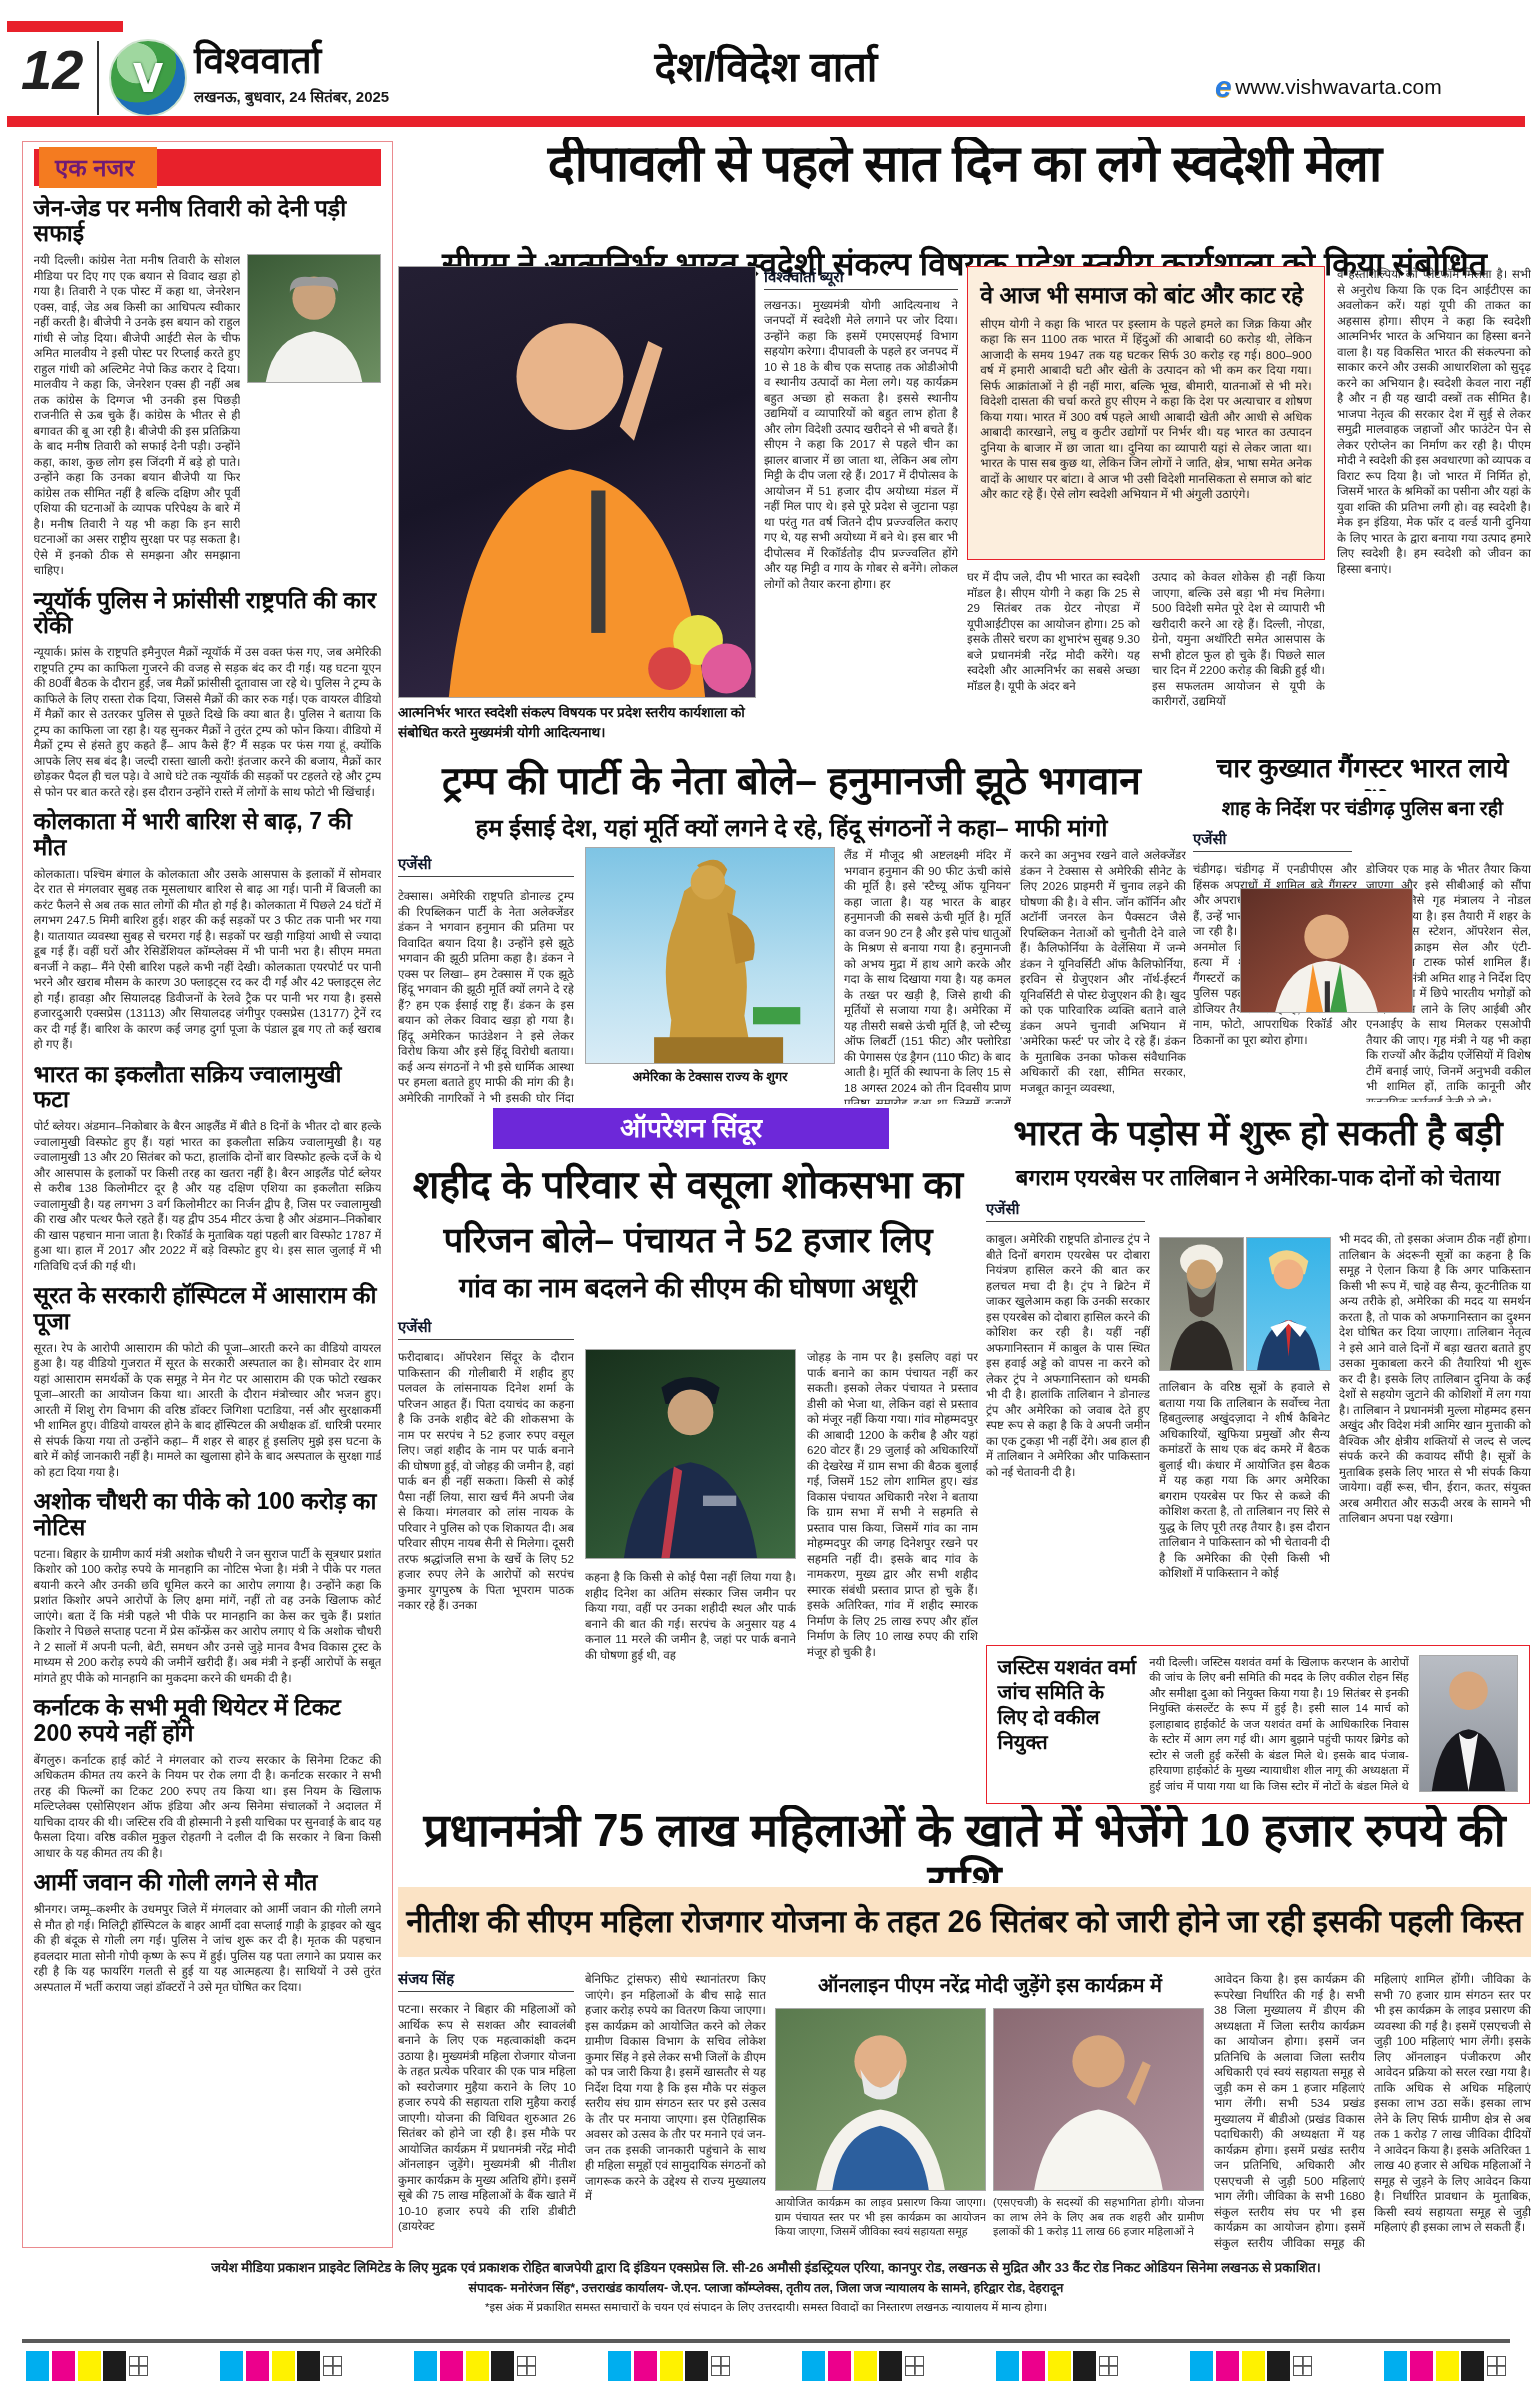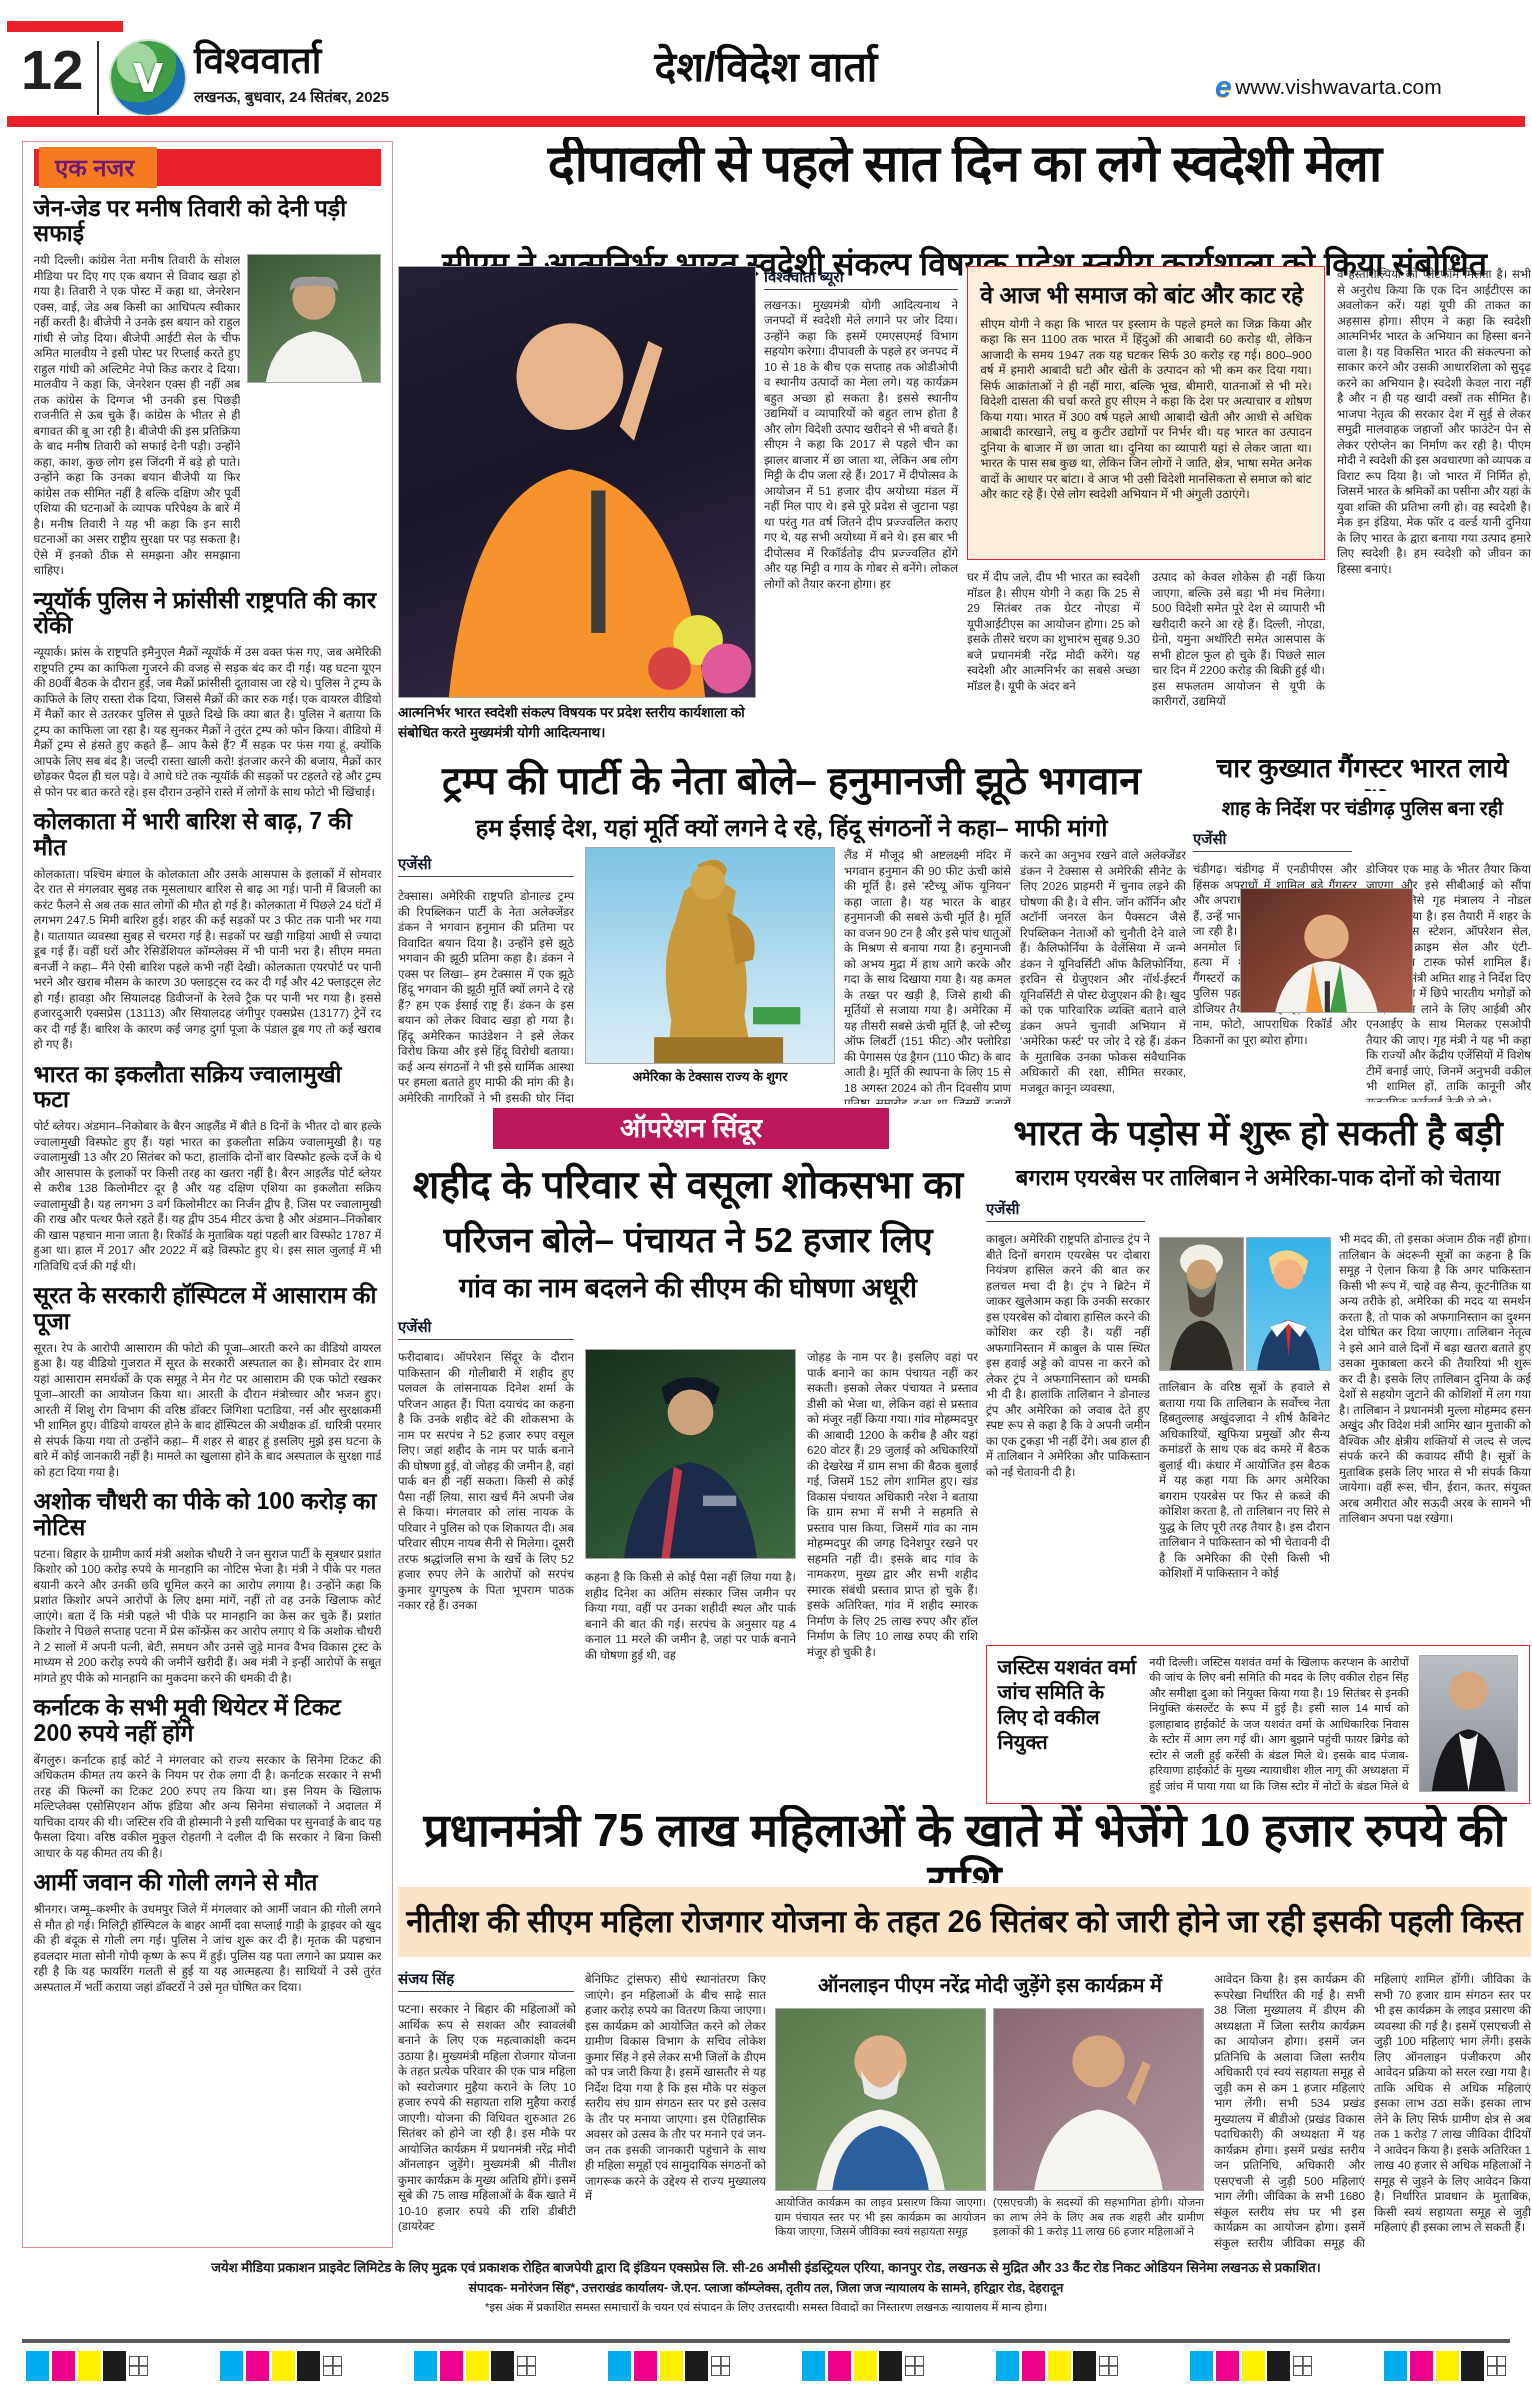--- a/index.html
+++ b/index.html
@@ -8,38 +8,38 @@
   .abs{position:absolute;}
   .hl{font-weight:bold;color:#0d0d0d;text-align:center;overflow:hidden;}
   .body-txt{font-size:11.6px;line-height:15.5px;text-align:justify;color:#1f1f1f;overflow:hidden;}
   .byline{font-size:15px;font-weight:bold;border-bottom:1.8px solid #444;padding-bottom:2.6px;color:#0f172a;}
   .photo{border:0.9px solid #a8a8a8;overflow:hidden;box-sizing:border-box;}
   .photo svg{display:block;width:100%;height:100%;}
   .cap{font-weight:bold;color:#111;overflow:hidden;}
   
   #top-red-tab{background:#e8212b;}
   #thick-red-rule{background:#e8212b;}
-  #page-number{font-size:56px;font-weight:bold;color:#222;}
+  #page-number{font-size:56px;font-weight:bold;color:#222;font-style:italic;}
   #logo-circle{width:74px;height:74px;border-radius:50%;
      background:radial-gradient(circle at 35% 30%,#9fd79f 0 28%,#3f9e46 29% 55%,#1d6fb8 56% 100%);
      border:2.6px solid #cfe3cf;display:flex;align-items:center;justify-content:center;}
   #logo-circle .v{color:#ffffff;font-size:39px;font-weight:bold;font-family:"DejaVu Sans",sans-serif;text-shadow:0 0 2.6px #14501c;}
   
   #left-panel{border:1.8px solid #ea8a8e;box-sizing:border-box;padding:7px 10.6px;background:#fff;}
   #eknajar-bar{background:#e8212b;height:37px;display:flex;align-items:center;}
   #eknajar-tab{background:#f47b20;color:#701a75;font-size:24px;font-weight:bold;padding:2.6px 23px 5.3px 16px;margin-left:5.3px;}
   .lc-article{margin-top:9.7px;}
   .lc-h{font-size:23px;line-height:1.12;font-weight:bold;margin:0 0 5.3px 0;color:#0d0d0d;}
   .lc-b{margin:0;}
   .lc-photo{float:right;width:134px;height:129px;margin:1.8px 0 3.5px 7px;}
   
   #cm-box{background:#fcEEdd;background:#fceedd;border:1.8px solid #e8212b;box-sizing:border-box;padding:10.6px 12.3px;overflow:hidden;}
   #cm-box .t{font-size:23px;font-weight:bold;margin:0 0 7px 0;color:#0d0d0d;}
   
-  #sindoor-banner{background:#be185d;color:#fff;font-size:26.4px;font-weight:bold;text-align:center;line-height:41px;}
+  #sindoor-banner{background:#6d28d9;color:#fff;font-size:26.4px;font-weight:bold;text-align:center;line-height:41px;}
   
   #pm-band{background:#fbe3c5;text-align:center;font-weight:bold;font-size:31px;line-height:70px;overflow:hidden;color:#0d0d0d;}
   
   #justice-box{border:1.8px solid #e8212b;box-sizing:border-box;display:flex;gap:10.6px;padding:8.8px 10.6px;background:#fff;}
   #justice-box .jt{width:141px;font-size:20px;font-weight:bold;line-height:1.25;color:#0d0d0d;}
   #justice-box .jb{flex:1;}
   #justice-box .jp{width:99px;height:137px;flex:0 0 auto;}
   
   .f-line{width:100%;text-align:center;color:#222;overflow:hidden;}
   #footer-sep{background:#5a5a5a;}

